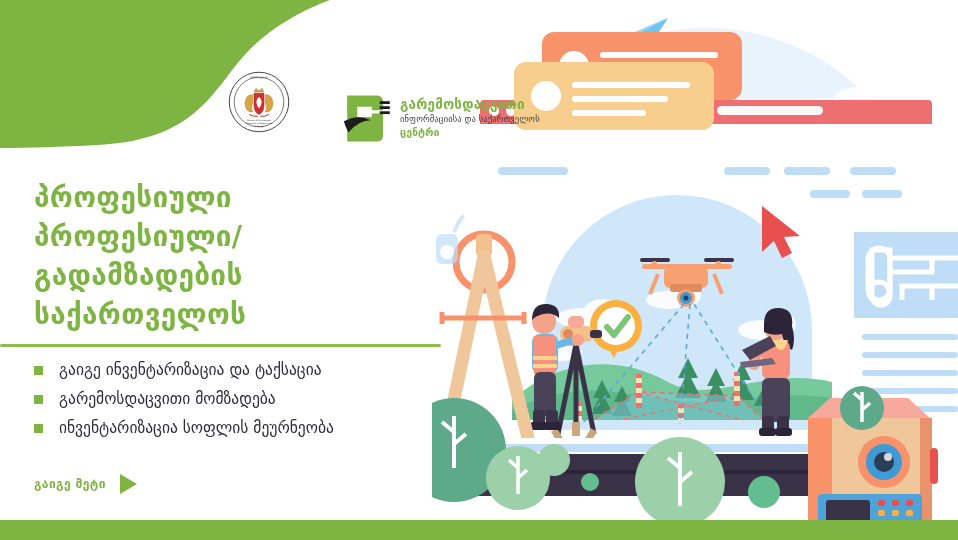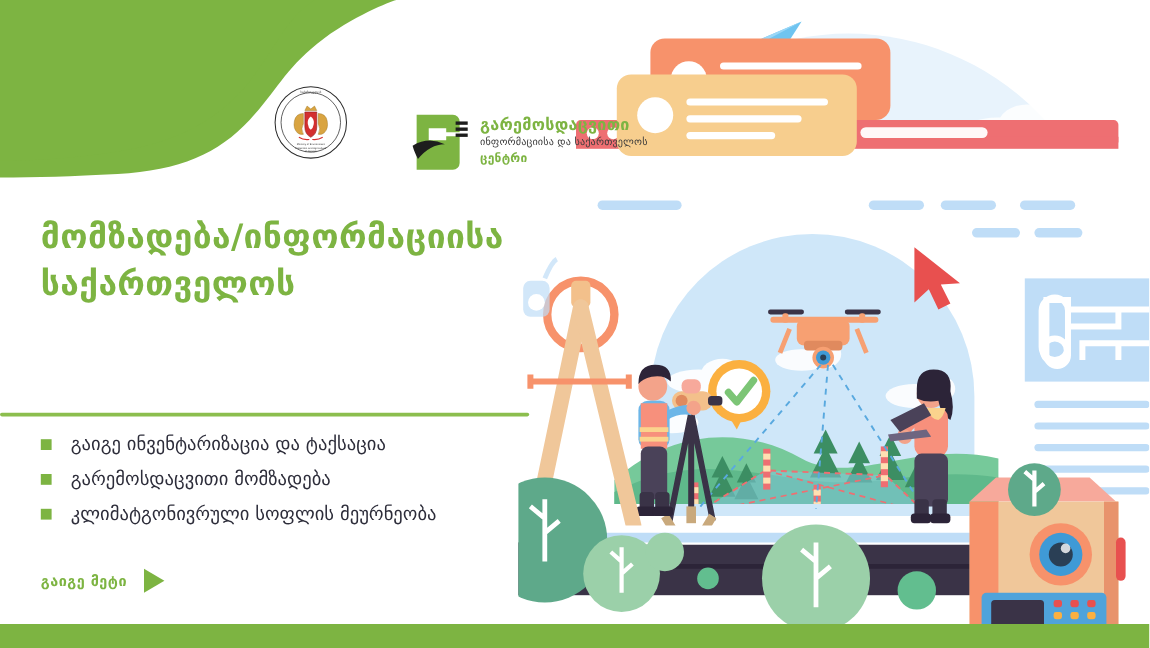--- a/index.html
+++ b/index.html
@@ -381,38 +381,39 @@
       </svg>
       <div class="cltext">
         <div class="cl1">გარემოსდაცვითი</div>
         <div class="cl2">ინფორმაციისა და საქართველოს</div>
         <div class="cl3">ცენტრი</div>
       </div>
     </div>
   </div>
 
   <div class="headline">
-    <div>მომზადება/ინფორმაციისა</div>
+    <div>პროფესიული</div>
+    <div>პროფესიული/გადამზადების</div>
     <div>საქართველოს</div>
   </div>
 
   <div class="rule"></div>
 
   <div class="bullets">
     <div class="bullet">
       <span class="sq"></span>
       <span class="txt">გაიგე ინვენტარიზაცია და ტაქსაცია</span>
     </div>
     <div class="bullet">
       <span class="sq"></span>
       <span class="txt">გარემოსდაცვითი მომზადება</span>
     </div>
     <div class="bullet">
       <span class="sq"></span>
-      <span class="txt">კლიმატგონივრული სოფლის მეურნეობა</span>
+      <span class="txt">ინვენტარიზაცია სოფლის მეურნეობა</span>
     </div>
   </div>
 
   <div class="cta">
     <span class="label">გაიგე მეტი</span>
     <span class="tri"></span>
   </div>
 
   <div class="bottom-bar"></div>
 </div>

